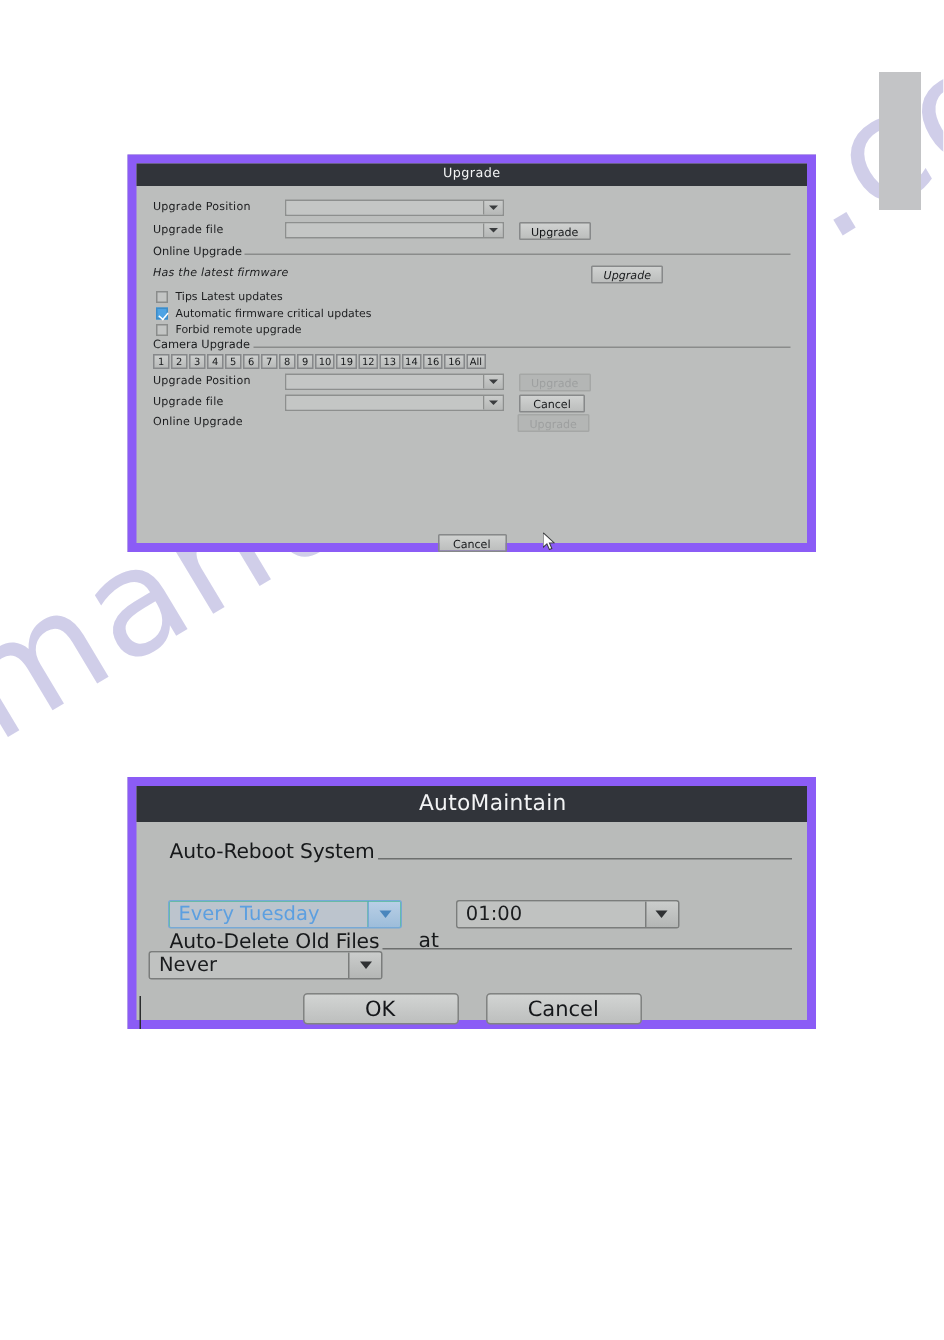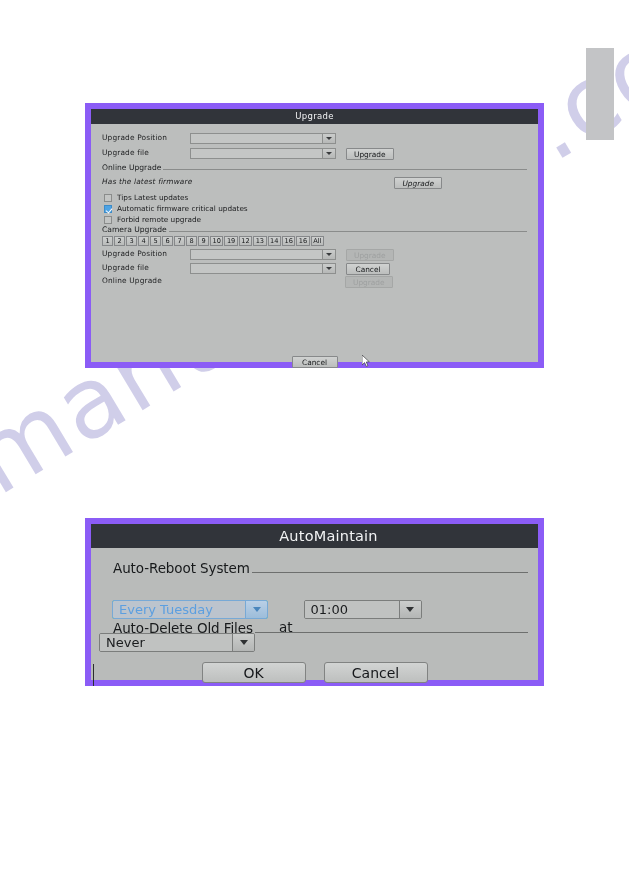--- a/index.html
+++ b/index.html
@@ -471,21 +471,21 @@
       </div>
 
       <div style="position:absolute; left:21px; top:36px; display:flex; align-items:center; gap:11px;">
         <span class="am-combo focused" style="width:156px;">
           <span class="field">Every Tuesday</span>
           <span class="arrowbtn">
               <span class="arrow-dn"></span>
             </span>
         </span>
         <span class="am-at">at</span>
-        <span class="am-combo" style="width:118px;">
+        <span class="am-combo" style="width:149px;">
           <span class="field">01:00</span>
           <span class="arrowbtn">
               <span class="arrow-dn"></span>
             </span>
         </span>
       </div>
 
       <div class="am-section" style="top:74px;">
         <span class="sec-label">Auto-Delete Old Files</span>
         <span class="sec-rule"></span>

